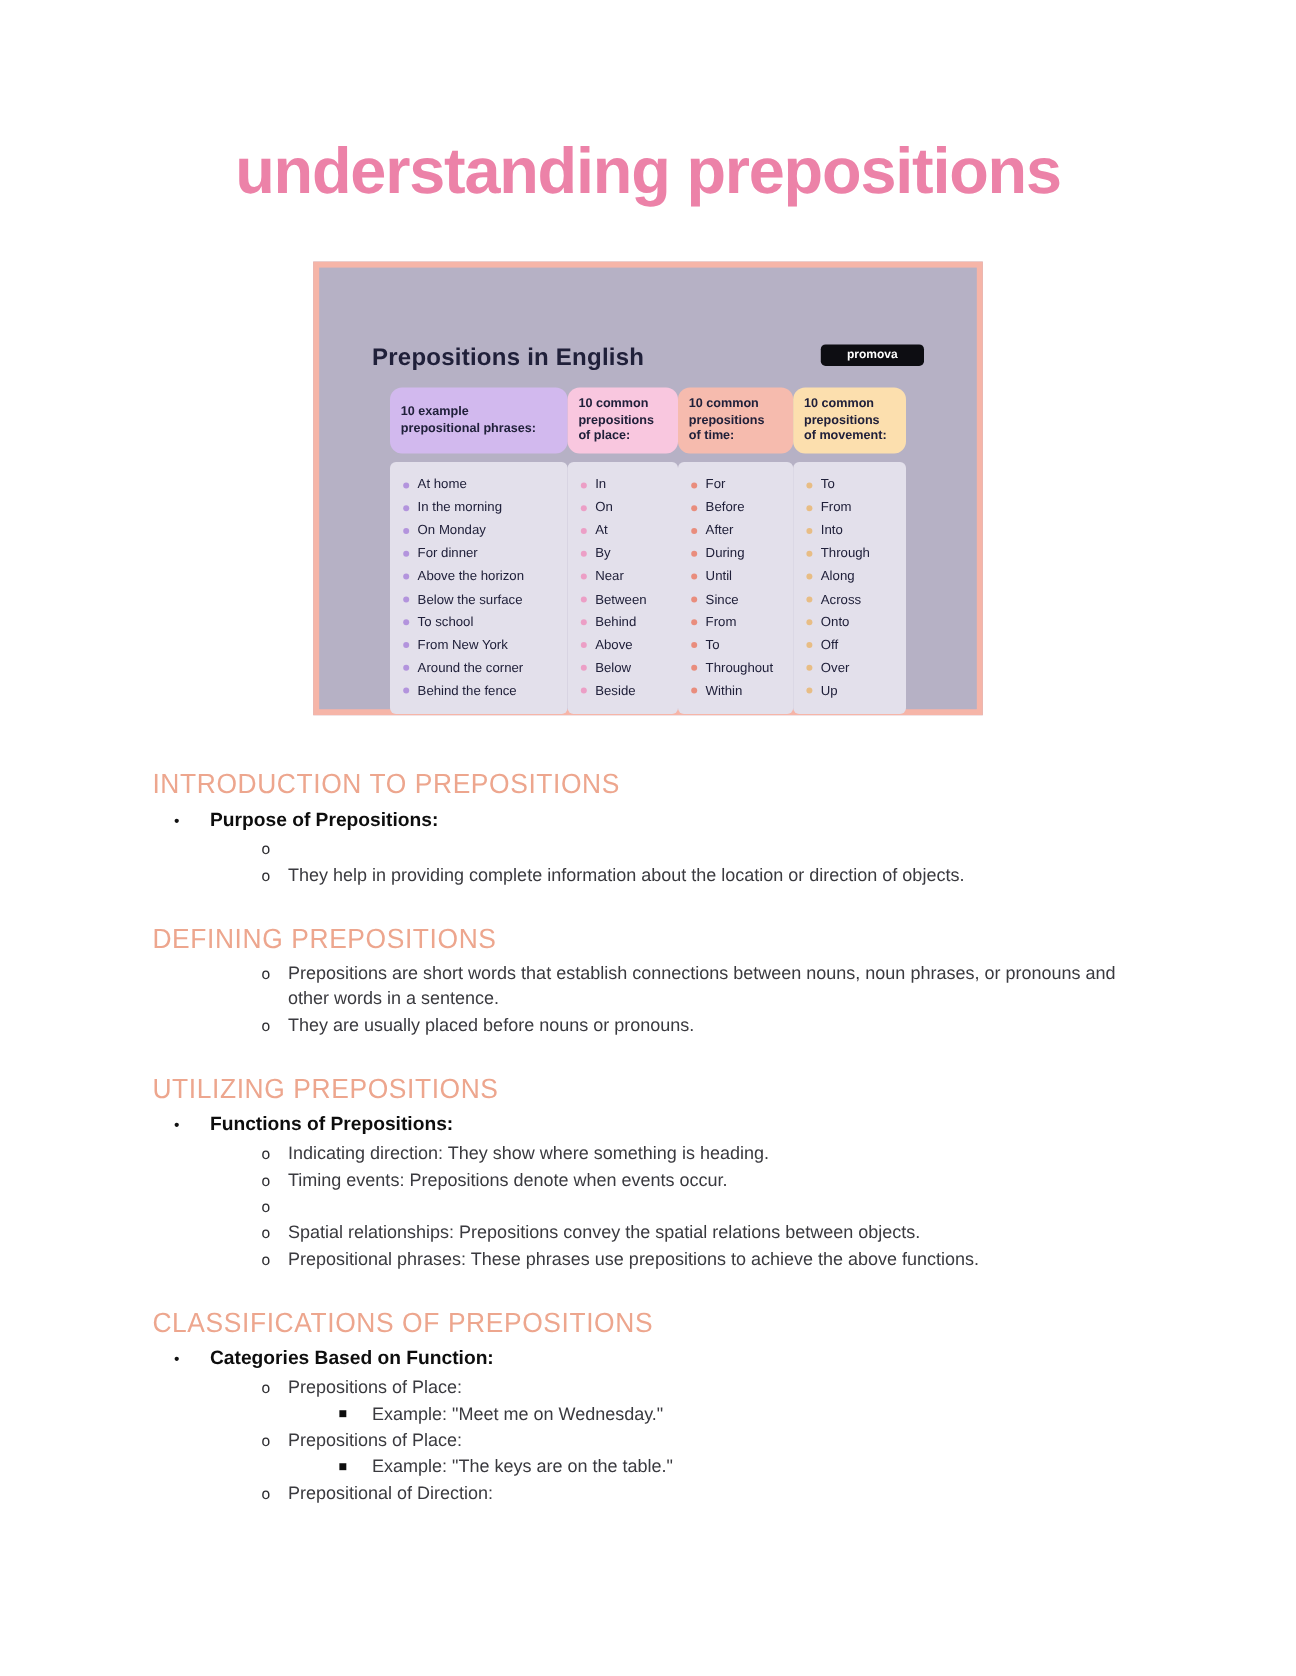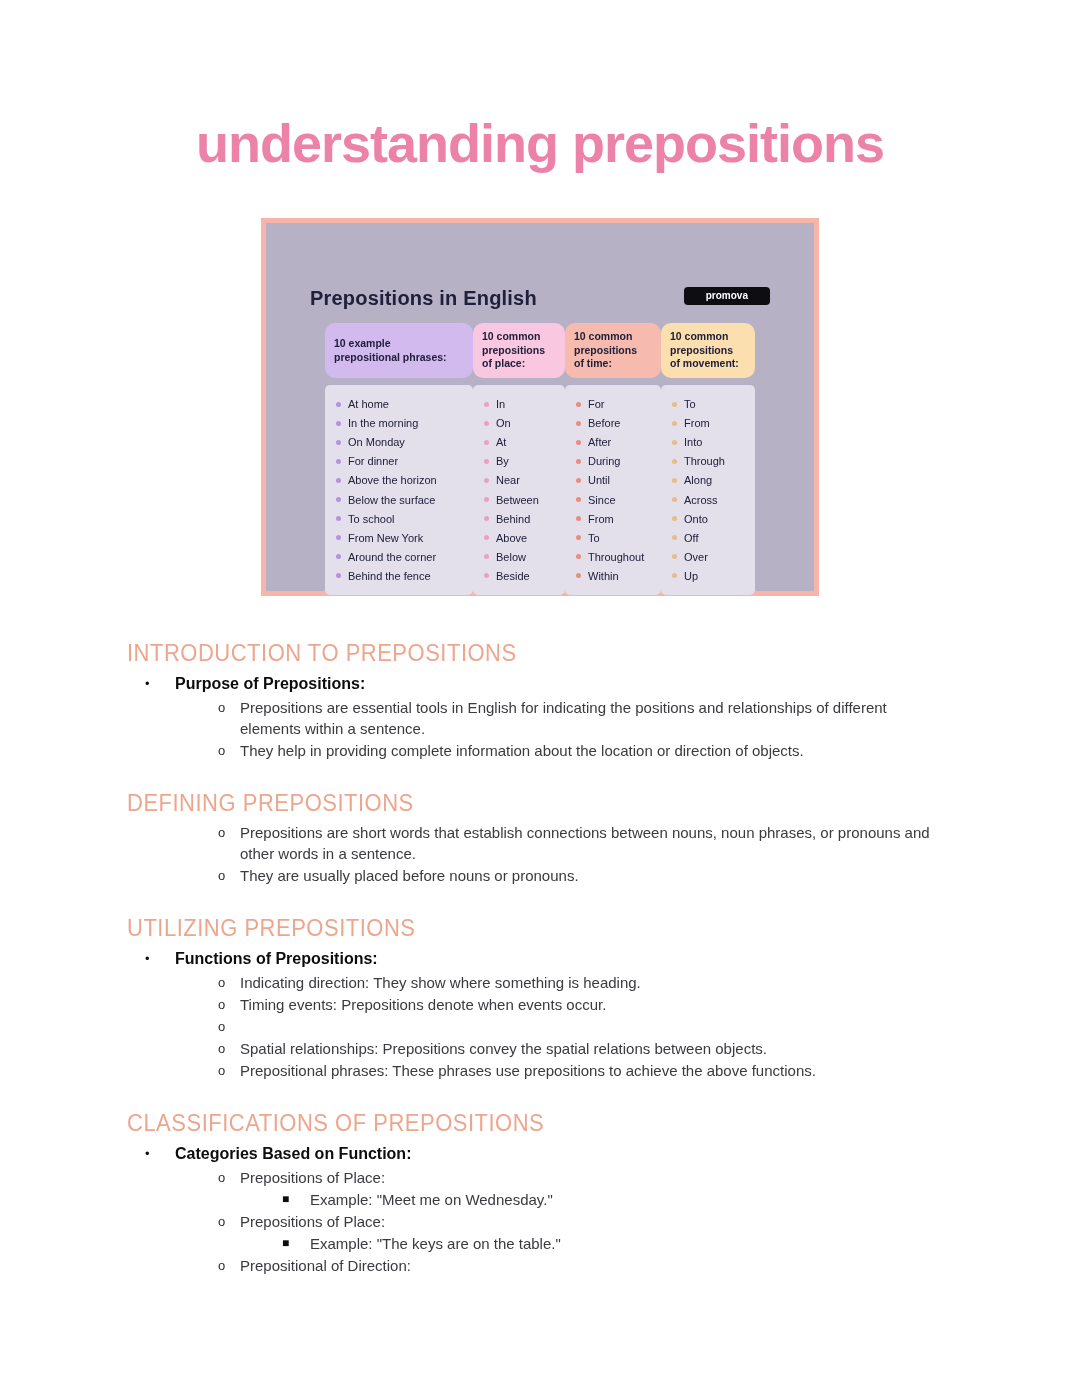--- a/index.html
+++ b/index.html
@@ -293,21 +293,20 @@
 
   <div class="notes" id="sections">
       <section class="section">
         <h3 class="section-heading">INTRODUCTION TO PREPOSITIONS</h3>
         <div class="row level1">
           <span class="marker">•</span>
           <span class="txt">Purpose of Prepositions:</span>
         </div>
         <div class="row level2">
           <span class="marker">o</span>
-          <span class="txt">Prepositions are essential tools in English for indicating the positions and relationships of different elements within a sentence.</span>
         </div>
         <div class="row level2">
           <span class="marker">o</span>
           <span class="txt">They help in providing complete information about the location or direction of objects.</span>
         </div>
       </section>
       <section class="section">
         <h3 class="section-heading">DEFINING PREPOSITIONS</h3>
         <div class="row level2">
           <span class="marker">o</span>

